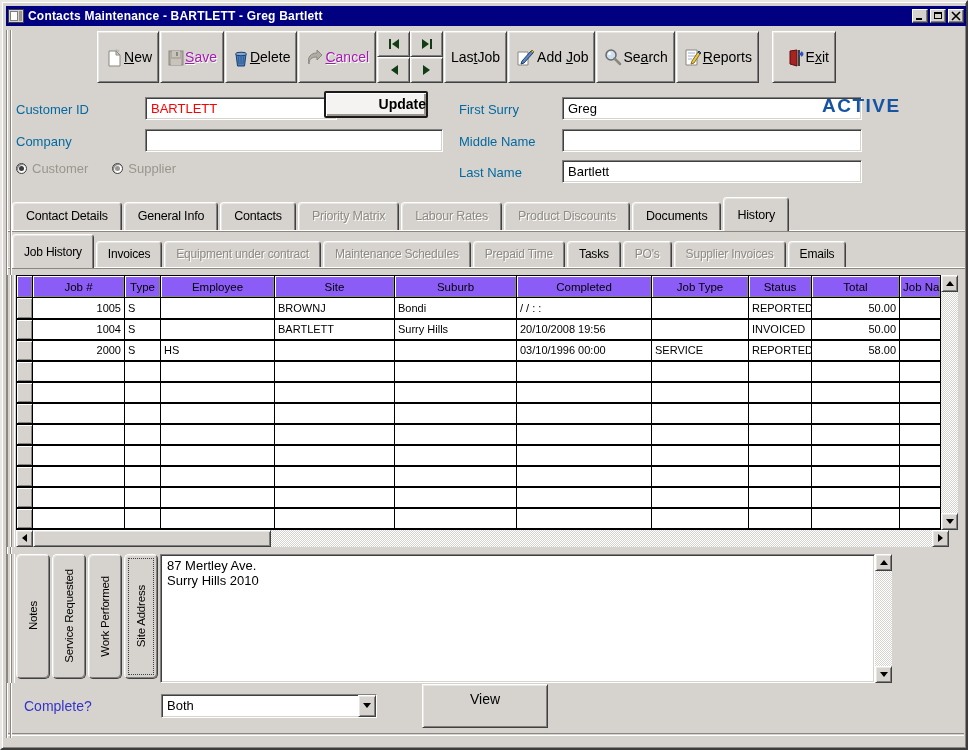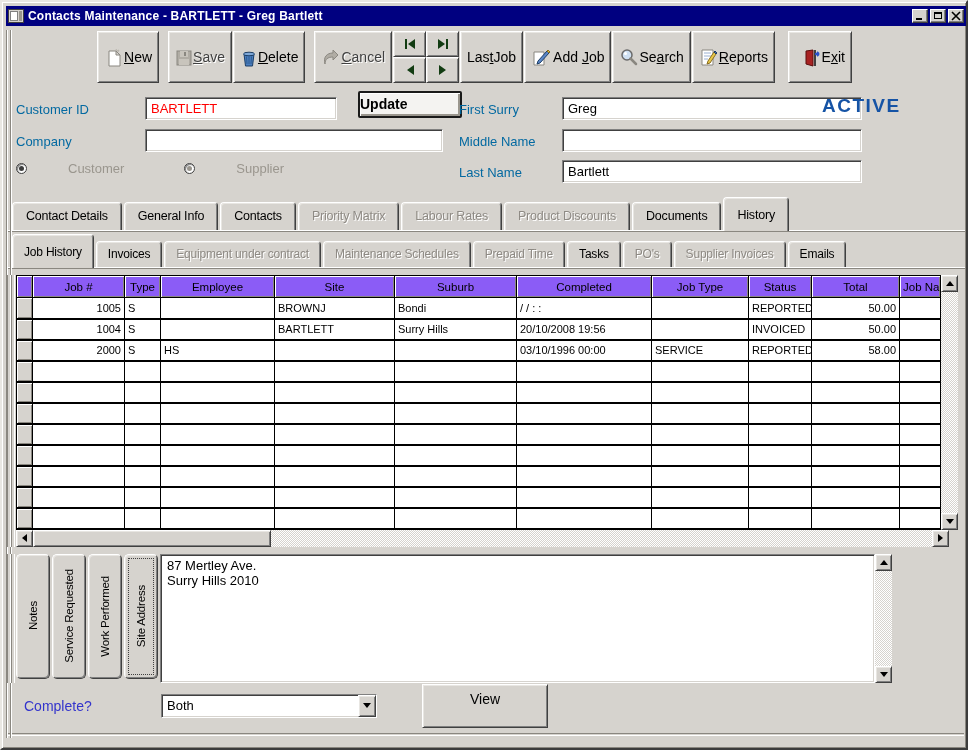--- a/index.html
+++ b/index.html
@@ -30,40 +30,40 @@
   .winbtn.close svg { position:absolute; left:2px; top:1px; }
 
   
   .toolbar { margin:5px 0 0 91px; display:flex; align-items:flex-start; height:54px; }
   .tbtn { height:52px; background:#d6d3ce; border:1px solid; border-color:#fff #404040 #404040 #fff;
     box-shadow: inset 1px 1px 0 #e8e6e2, inset -1px -1px 0 #808080;
     display:flex; flex-direction:row; align-items:center; justify-content:flex-end;
     padding:3px 6px 2px 6px; margin-right:1px; font-size:14px; color:#000; min-width:58px; }
   .tbtn .ticon { height:24px; display:flex; align-items:center; justify-content:center; }
   .tbtn .tlabel { line-height:15px; white-space:nowrap; }
-  .tbtn.disabled { color:#404040; text-shadow:1px 1px 0 #ffffff;margin-left:8px; }
+  .tbtn.disabled { color:#a21caf; text-shadow:1px 1px 0 #ffffff; }
   .tbtn .key { text-decoration:underline; }
   .nav-cluster { width:66px; height:52px; display:grid; grid-template-columns:33px 33px; grid-template-rows:26px 26px; margin-right:1px; }
   .navbtn { background:#d6d3ce; border:1px solid; border-color:#fff #404040 #404040 #fff;
     box-shadow: inset 1px 1px 0 #e8e6e2, inset -1px -1px 0 #808080; display:flex; align-items:center; justify-content:center; }
   .tbtn.two-line { justify-content:center; }
   .tbtn.two-line .tlabel { text-align:center; }
 
   
   .form-area { position:relative; height:102px; margin-top:4px; font-size:13px; }
   .flabel { position:absolute; color:#0369a1; }
   .field { position:absolute; height:23px; background:#fff; border:1px solid; border-color:#808080 #fff #fff #808080;
     box-shadow: inset 1px 1px 0 #404040, inset -1px -1px 0 #d6d3ce; font-family:"Liberation Sans",sans-serif;
     font-size:13px; padding:2px 5px; color:#000; outline:none; }
   .field.red { color:#ff0000; }
-  .update-btn { position:absolute; left:352px; top:2px; width:104px; height:27px; background:#f4f3f1;
+  .update-btn { position:absolute; left:318px; top:2px; width:104px; height:27px; background:#f4f3f1;
     border:2px solid #1a1a1a; border-radius:2px; box-shadow: inset 1px 1px 0 #fff, inset -2px -2px 0 #9a968e;
-    font-weight:bold; font-size:14px; text-align:left; line-height:22px; }
+    font-weight:bold; font-size:14px; text-align:right; line-height:22px; }
   .active-badge { position:absolute; left:816px; top:6px; font-weight:bold; font-size:19px; letter-spacing:1.5px; }
-  .radio-row { position:absolute; left:10px; top:72px; display:flex; align-items:center; color:#9a968e;gap:36px; }
+  .radio-row { position:absolute; left:10px; top:72px; display:flex; align-items:center; color:#9a968e; }
   .radio { width:11px; height:11px; border-radius:50%; background:#fff; border:1px solid #404040;
     box-shadow: inset 1px 1px 1px #808080; margin-right:5px; position:relative; }
   .radio .dot { position:absolute; left:2px; top:2px; width:5px; height:5px; border-radius:50%; }
   .radio .dot.on { background:#3c3c3c; } .radio .dot.off { background:#9a968e; }
   .radio-label { margin-right:24px; font-size:13px; }
 
   
   .tabs-row { display:flex; align-items:flex-end; padding:0 0 0 6px; position:relative; }
   .main-tabs { height:37px; margin-top:2px; }
   .sub-tabs  { height:34px; margin-top:1px; }

